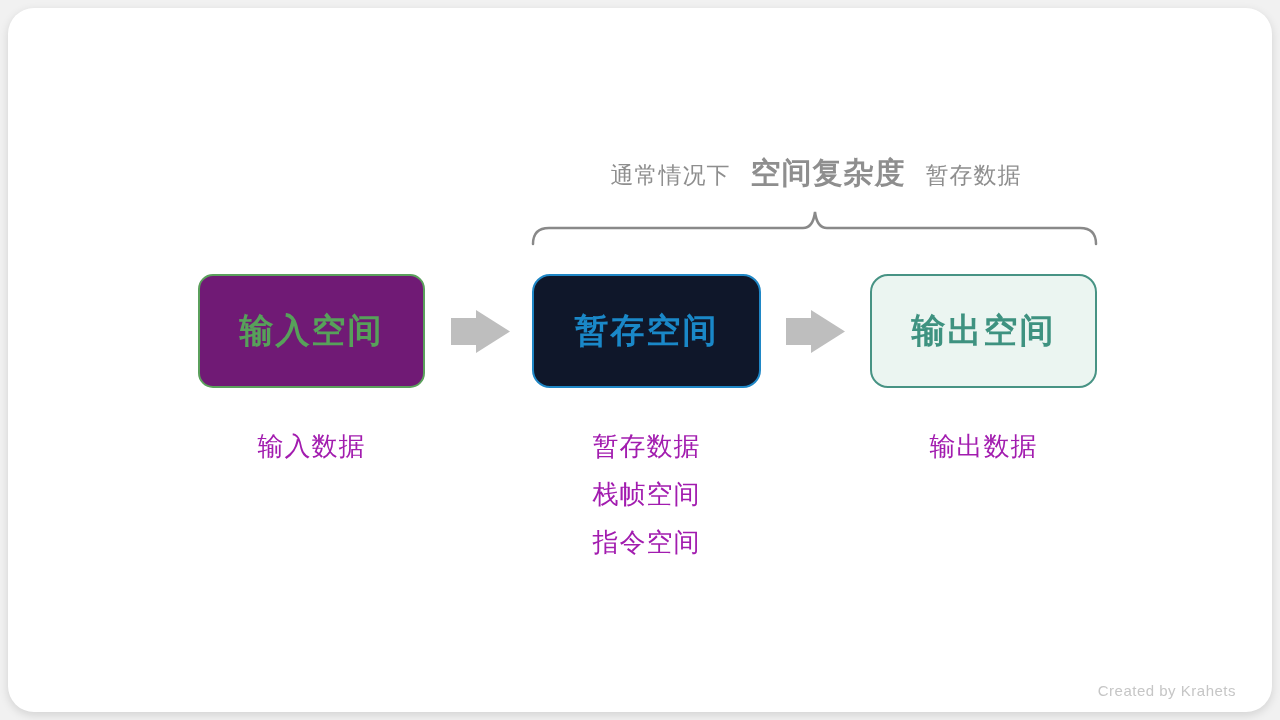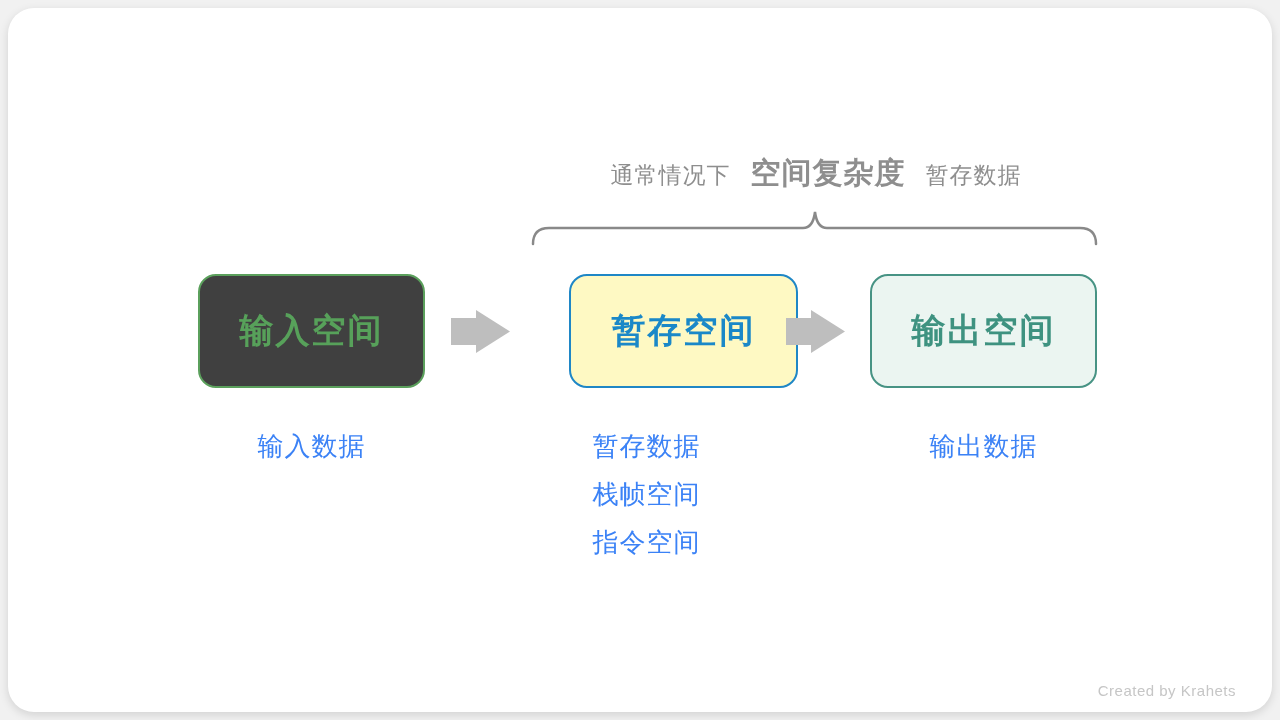--- a/index.html
+++ b/index.html
@@ -77,21 +77,21 @@
     top: 302px;
     width: 59px;
     height: 43px;
   }
   .arrow-1 { left: 443px; }
   .arrow-2 { left: 778px; }
   .caption {
     position: absolute;
     top: 414px;
     text-align: center;
-    color: #3b82f6;
+    color: #a21caf;
     font-size: 26px;
     line-height: 48px;
     letter-spacing: 1px;
   }
   .cap-1 { left: 190px; width: 227px; }
   .cap-2 { left: 524px; width: 229px; }
   .cap-3 { left: 862px; width: 227px; }
   .caption div { height: 48px; }
   .credit {
     position: absolute;
@@ -110,29 +110,29 @@
   <div class="card">
 
     <div class="title">
       <span class="t-normal">通常情况下</span><span class="t-em">空间复杂度</span><span class="t-normal">暂存数据</span>
     </div>
 
     <svg class="brace" viewBox="0 0 567 40" xmlns="http://www.w3.org/2000/svg">
       <path d="M 2,35 Q 2,19 18,19 L 272,19 Q 282,19 284,3 Q 286,19 296,19 L 549,19 Q 565,19 565,35" fill="none" stroke="#898989" stroke-width="2.5" stroke-linecap="round"></path>
     </svg>
 
-    <div class="space-box box-input" style="background: #404040; border-color: rgb(91, 160, 92); color: rgb(87, 161, 90);">
+    <div class="space-box box-input" style="background: #701a75; border-color: rgb(91, 160, 92); color: rgb(87, 161, 90); border-radius: 15px;">
       <span>输入空间</span>
     </div>
 
     <svg class="arrow arrow-1" viewBox="0 0 59 43" xmlns="http://www.w3.org/2000/svg">
       <polygon points="0,8 25,8 25,0 59,21.5 25,43 25,35 0,35" fill="#BEBEBE"></polygon>
     </svg>
 
-    <div class="space-box box-temp" style="background: #fef9c3; border-color: rgb(31, 135, 198); color: rgb(26, 136, 200); margin-left: 37px;">
+    <div class="space-box box-temp" style="background: #0f172a; border-color: rgb(31, 135, 198); color: rgb(26, 136, 200);">
       <span>暂存空间</span>
     </div>
 
     <svg class="arrow arrow-2" viewBox="0 0 59 43" xmlns="http://www.w3.org/2000/svg">
       <polygon points="0,8 25,8 25,0 59,21.5 25,43 25,35 0,35" fill="#BEBEBE"></polygon>
     </svg>
 
     <div class="space-box box-output" style="background: rgb(235, 245, 241); border-color: rgb(71, 147, 132); color: rgb(62, 146, 128);">
       <span>输出空间</span>
     </div>

